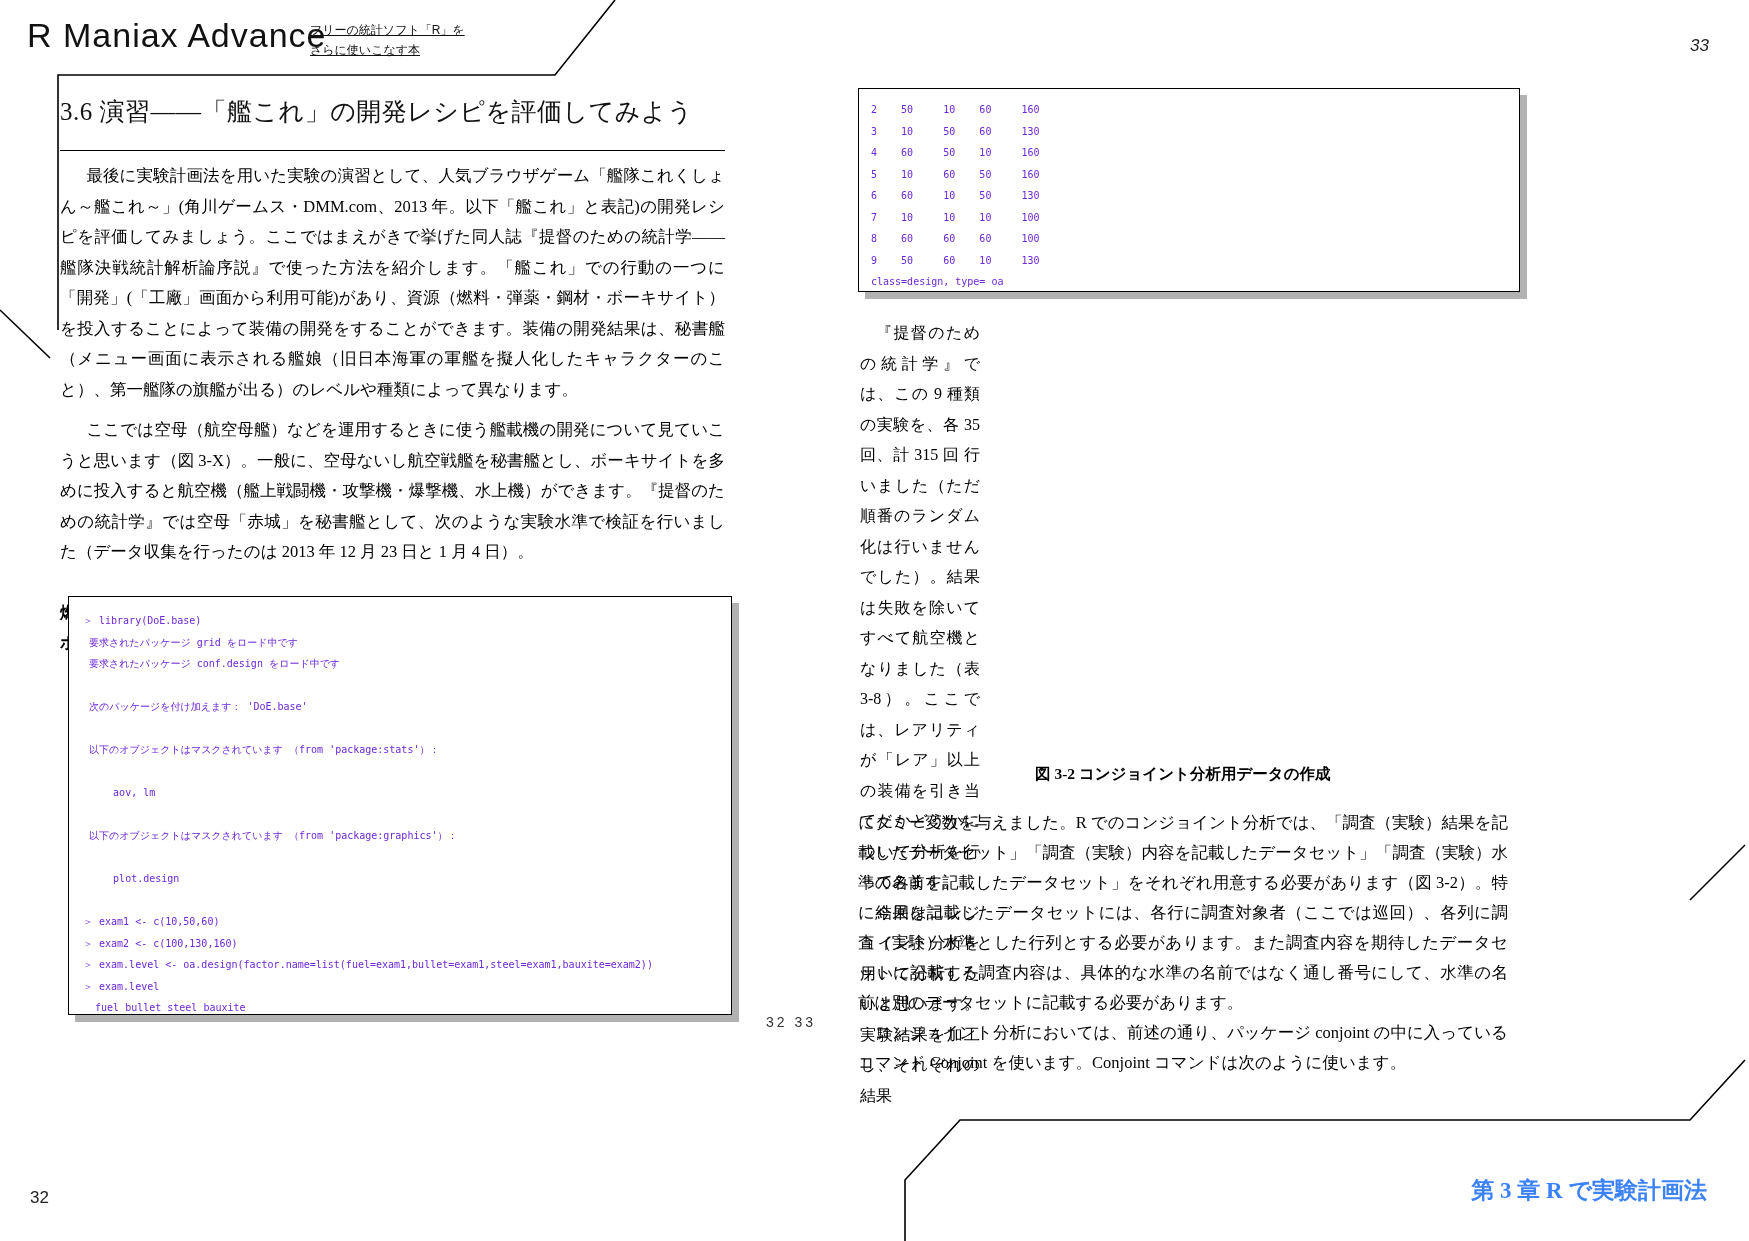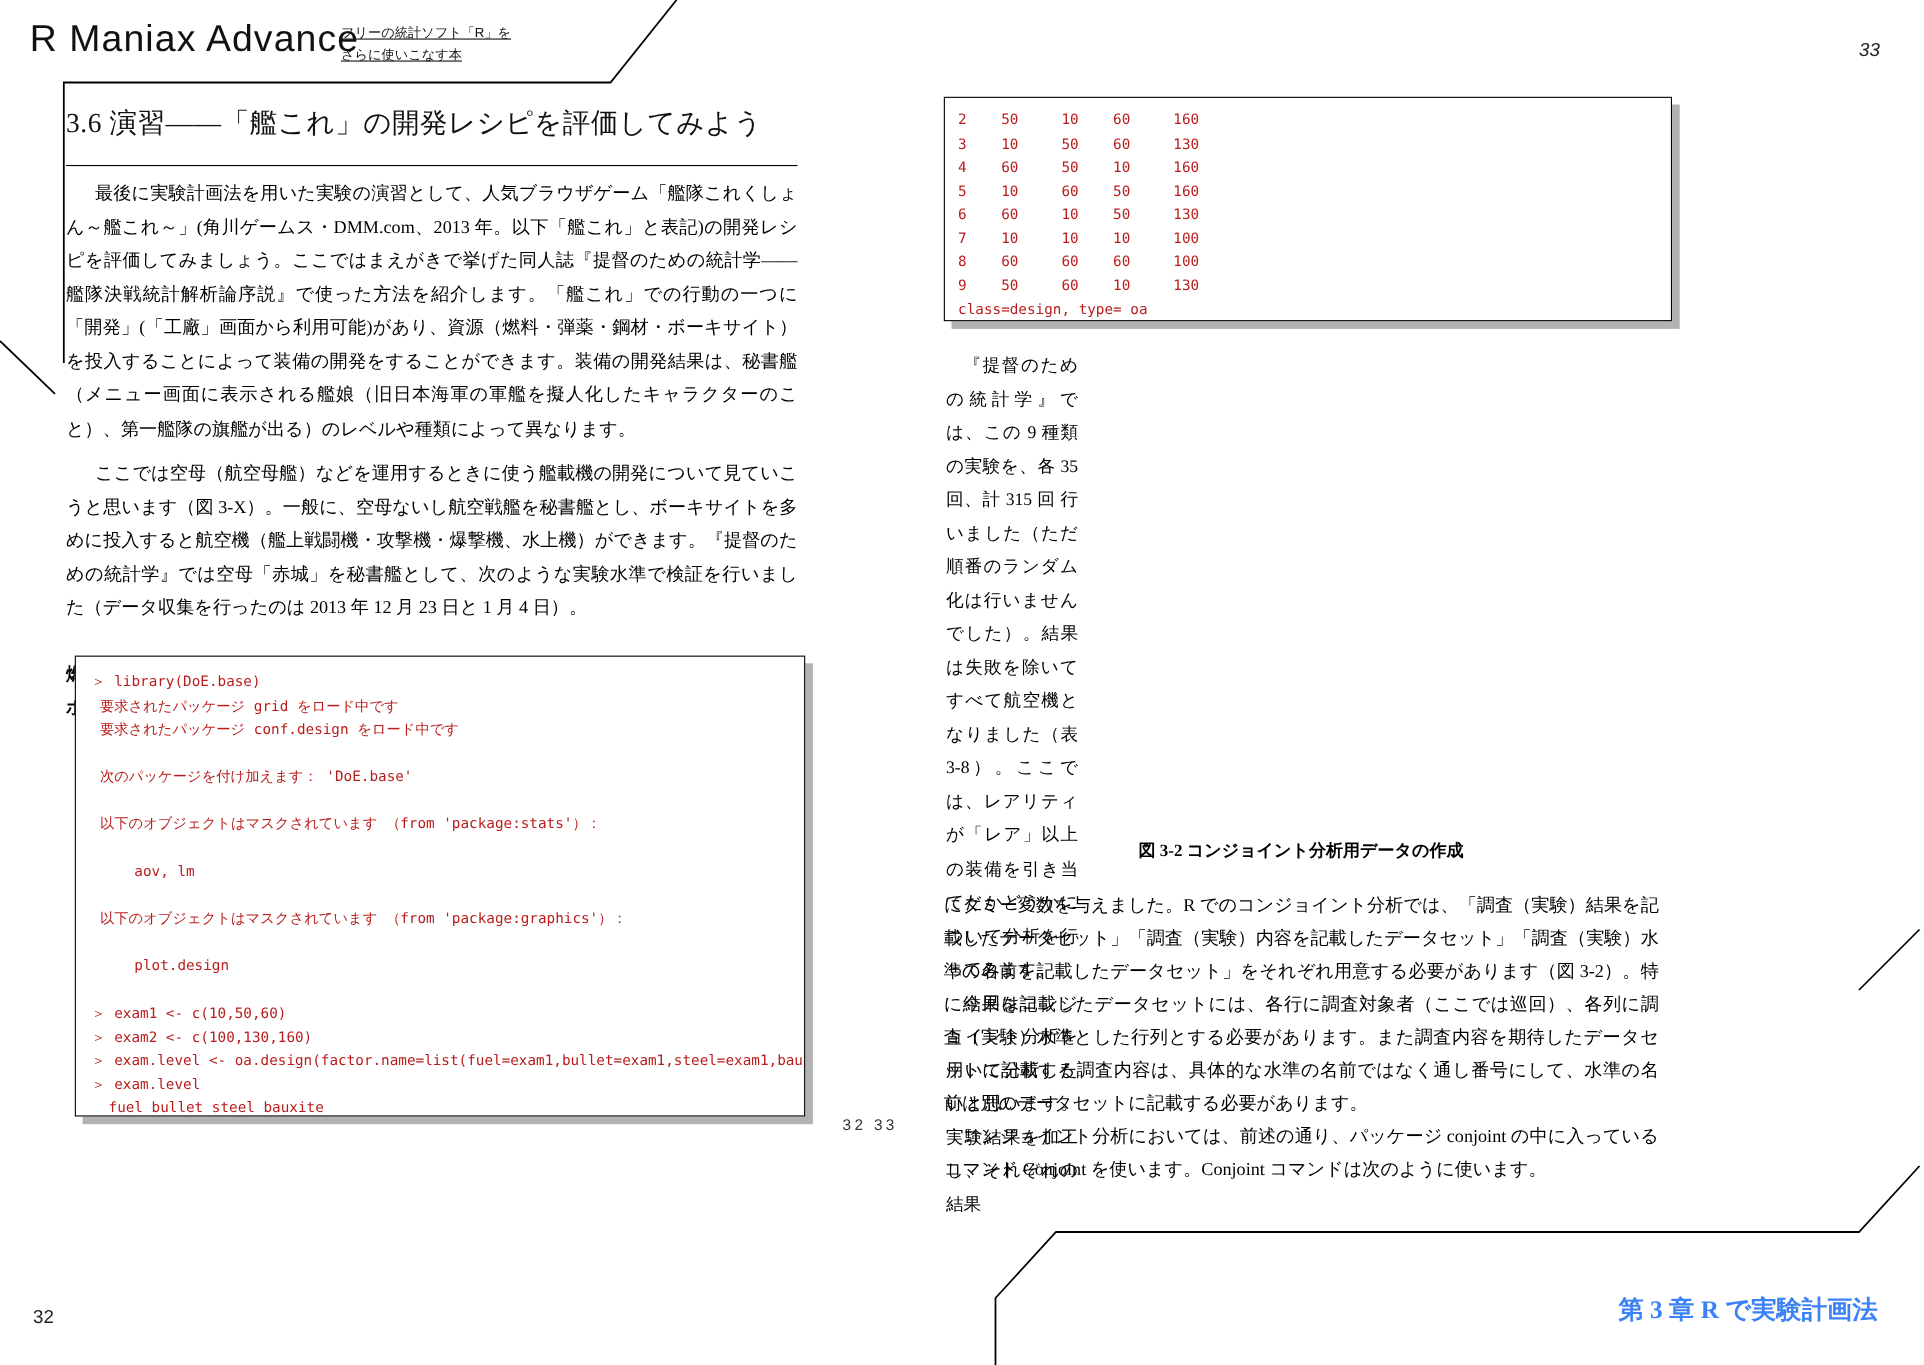--- a/index.html
+++ b/index.html
@@ -64,23 +64,23 @@
   .para.indent{text-indent:1.6em;}
   .lv-list{margin-top:30px;font-size:16.5px;line-height:30px;font-weight:bold;}
   .lv-list div{letter-spacing:0.3px;}
 
   
   .code-box{
     position:absolute;
     background:#fff;border:1.4px solid #000;
     box-shadow:7px 7px 0 rgba(0,0,0,0.30);
     font-family:"DejaVu Sans Mono", monospace;
-    font-size:13px;line-height:21.5px;
+    font-size:10px;line-height:21.5px;
     white-space:pre;
-    color:#b91c1c;
+    color:#6d28d9;
     overflow:hidden;
   }
   #code-left{left:68px;top:596px;width:648px;height:404px;padding:13px 0 0 14px;}
   #code-right{left:858px;top:88px;width:648px;height:192px;padding:10px 0 0 12px;}
   .code-line{white-space:pre;}
   .narrow-col{
     position:absolute;left:860px;top:318px;width:120px;
     font-size:16px;line-height:30.5px;text-align:justify;
     text-justify:inter-ideograph;
   }

